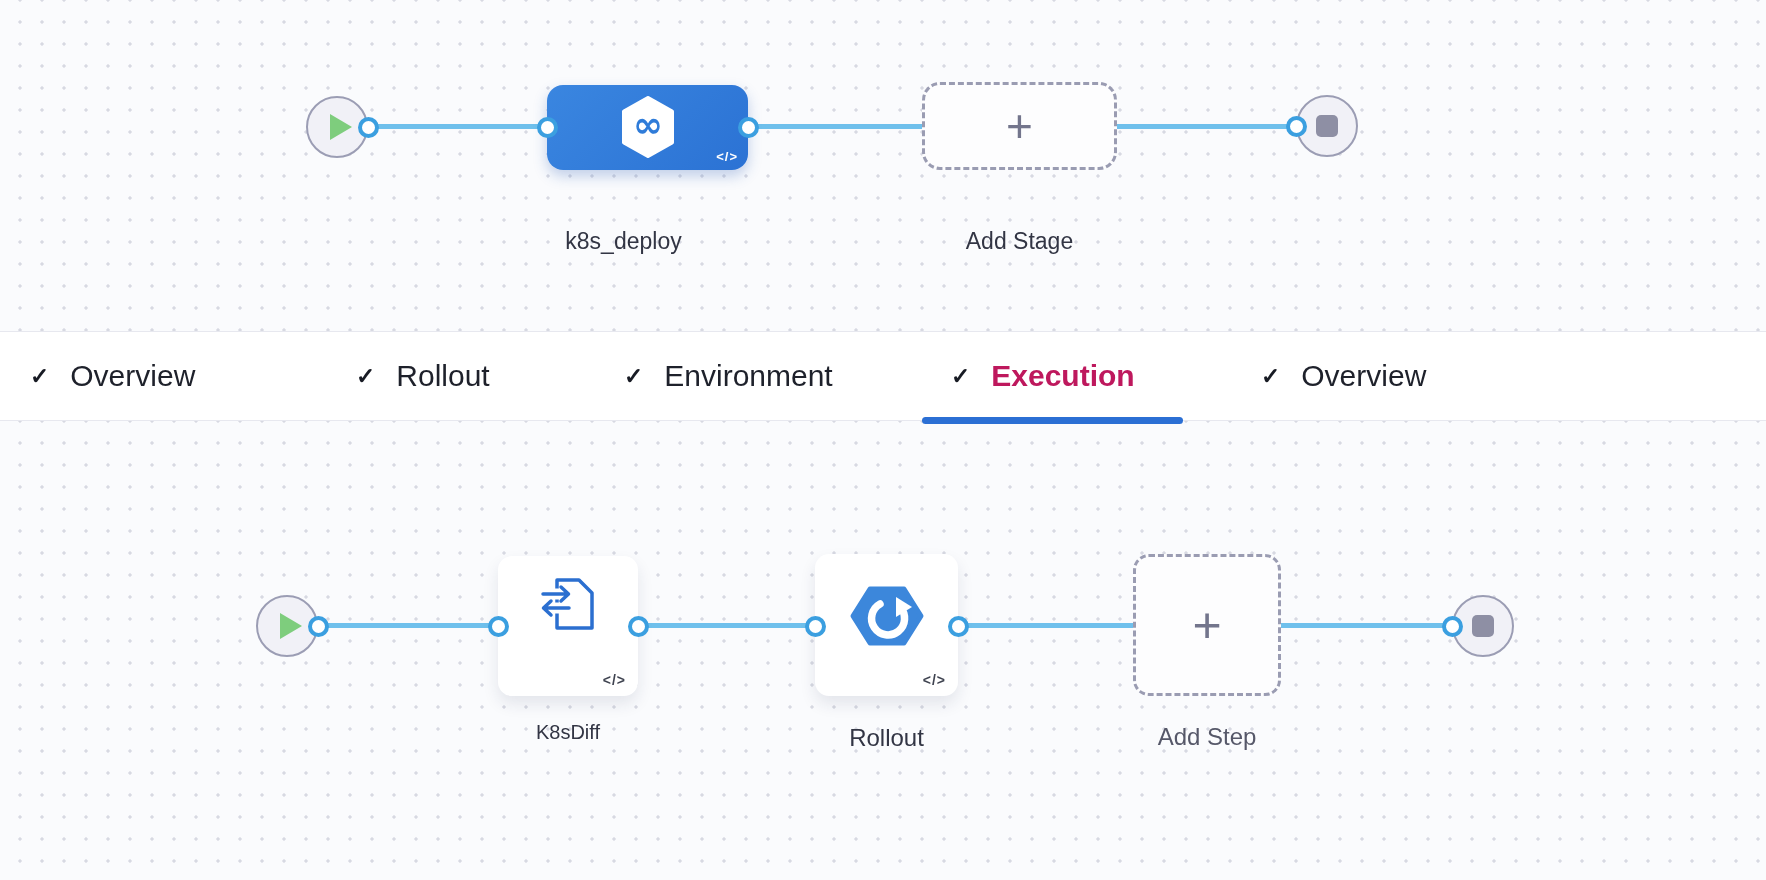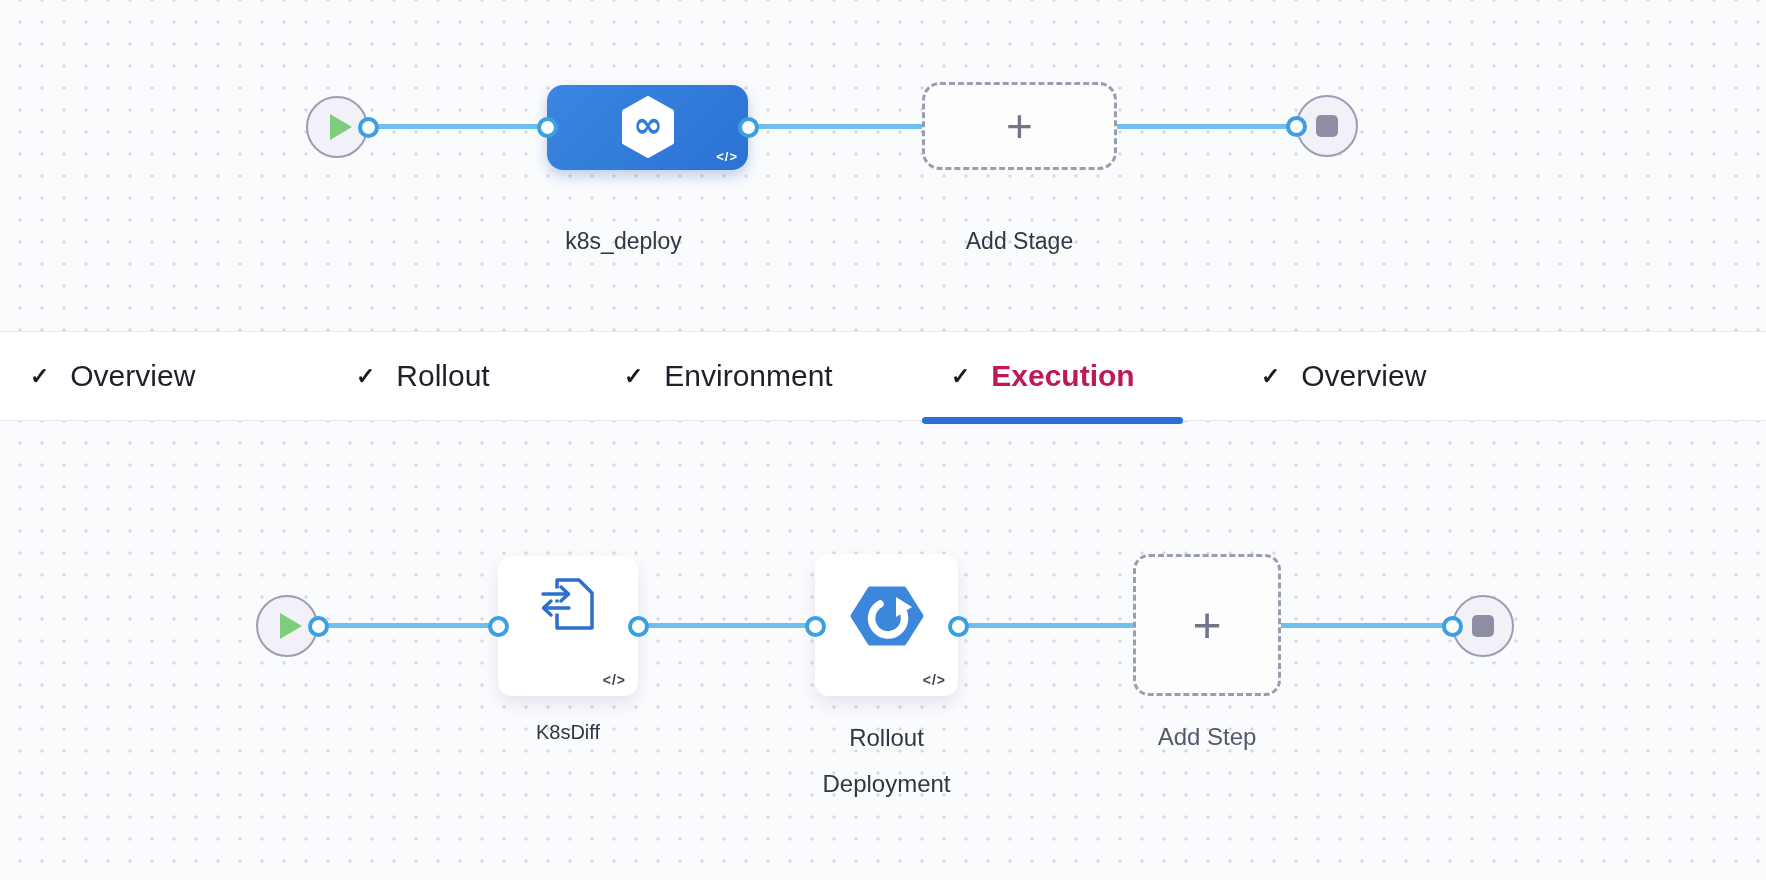--- a/index.html
+++ b/index.html
@@ -196,21 +196,20 @@
       <polygon points="3,32 20,5 54,5 71,32 54,59 20,59" fill="#3c87db" stroke="#3c87db" stroke-width="5" stroke-linejoin="round"></polygon>
       <path d="M30 20 A 16.5 16.5 0 1 0 50 23" fill="none" stroke="#ffffff" stroke-width="7.5" stroke-linecap="round"></path>
       <polygon points="46,13 62,23 46,33" fill="#ffffff"></polygon>
     </svg>
     <span class="code-badge-dark">&lt;/&gt;</span>
   </div>
   <div class="port" style="left:805px; top:195px;"></div>
   <div class="port" style="left:948px; top:195px;"></div>
   <div class="node-label two-line" style="left:775px; top:294px; width:223px;">
     <div style="font-size:24px;">Rollout</div>
-    <div style="font-size:24px;">Deployment</div>
   </div>
 
   <div class="add-node" id="add-step-node">
     <span class="plus-glyph" style="font-size:50px;">+</span>
   </div>
   <div class="node-label lighter" style="left:1133px; top:302px; width:148px; font-size:24px;">Add Step</div>
 
   <div class="round-node" style="left:1452px; top:174px;">
     <div class="stop-sq"></div>
   </div>

